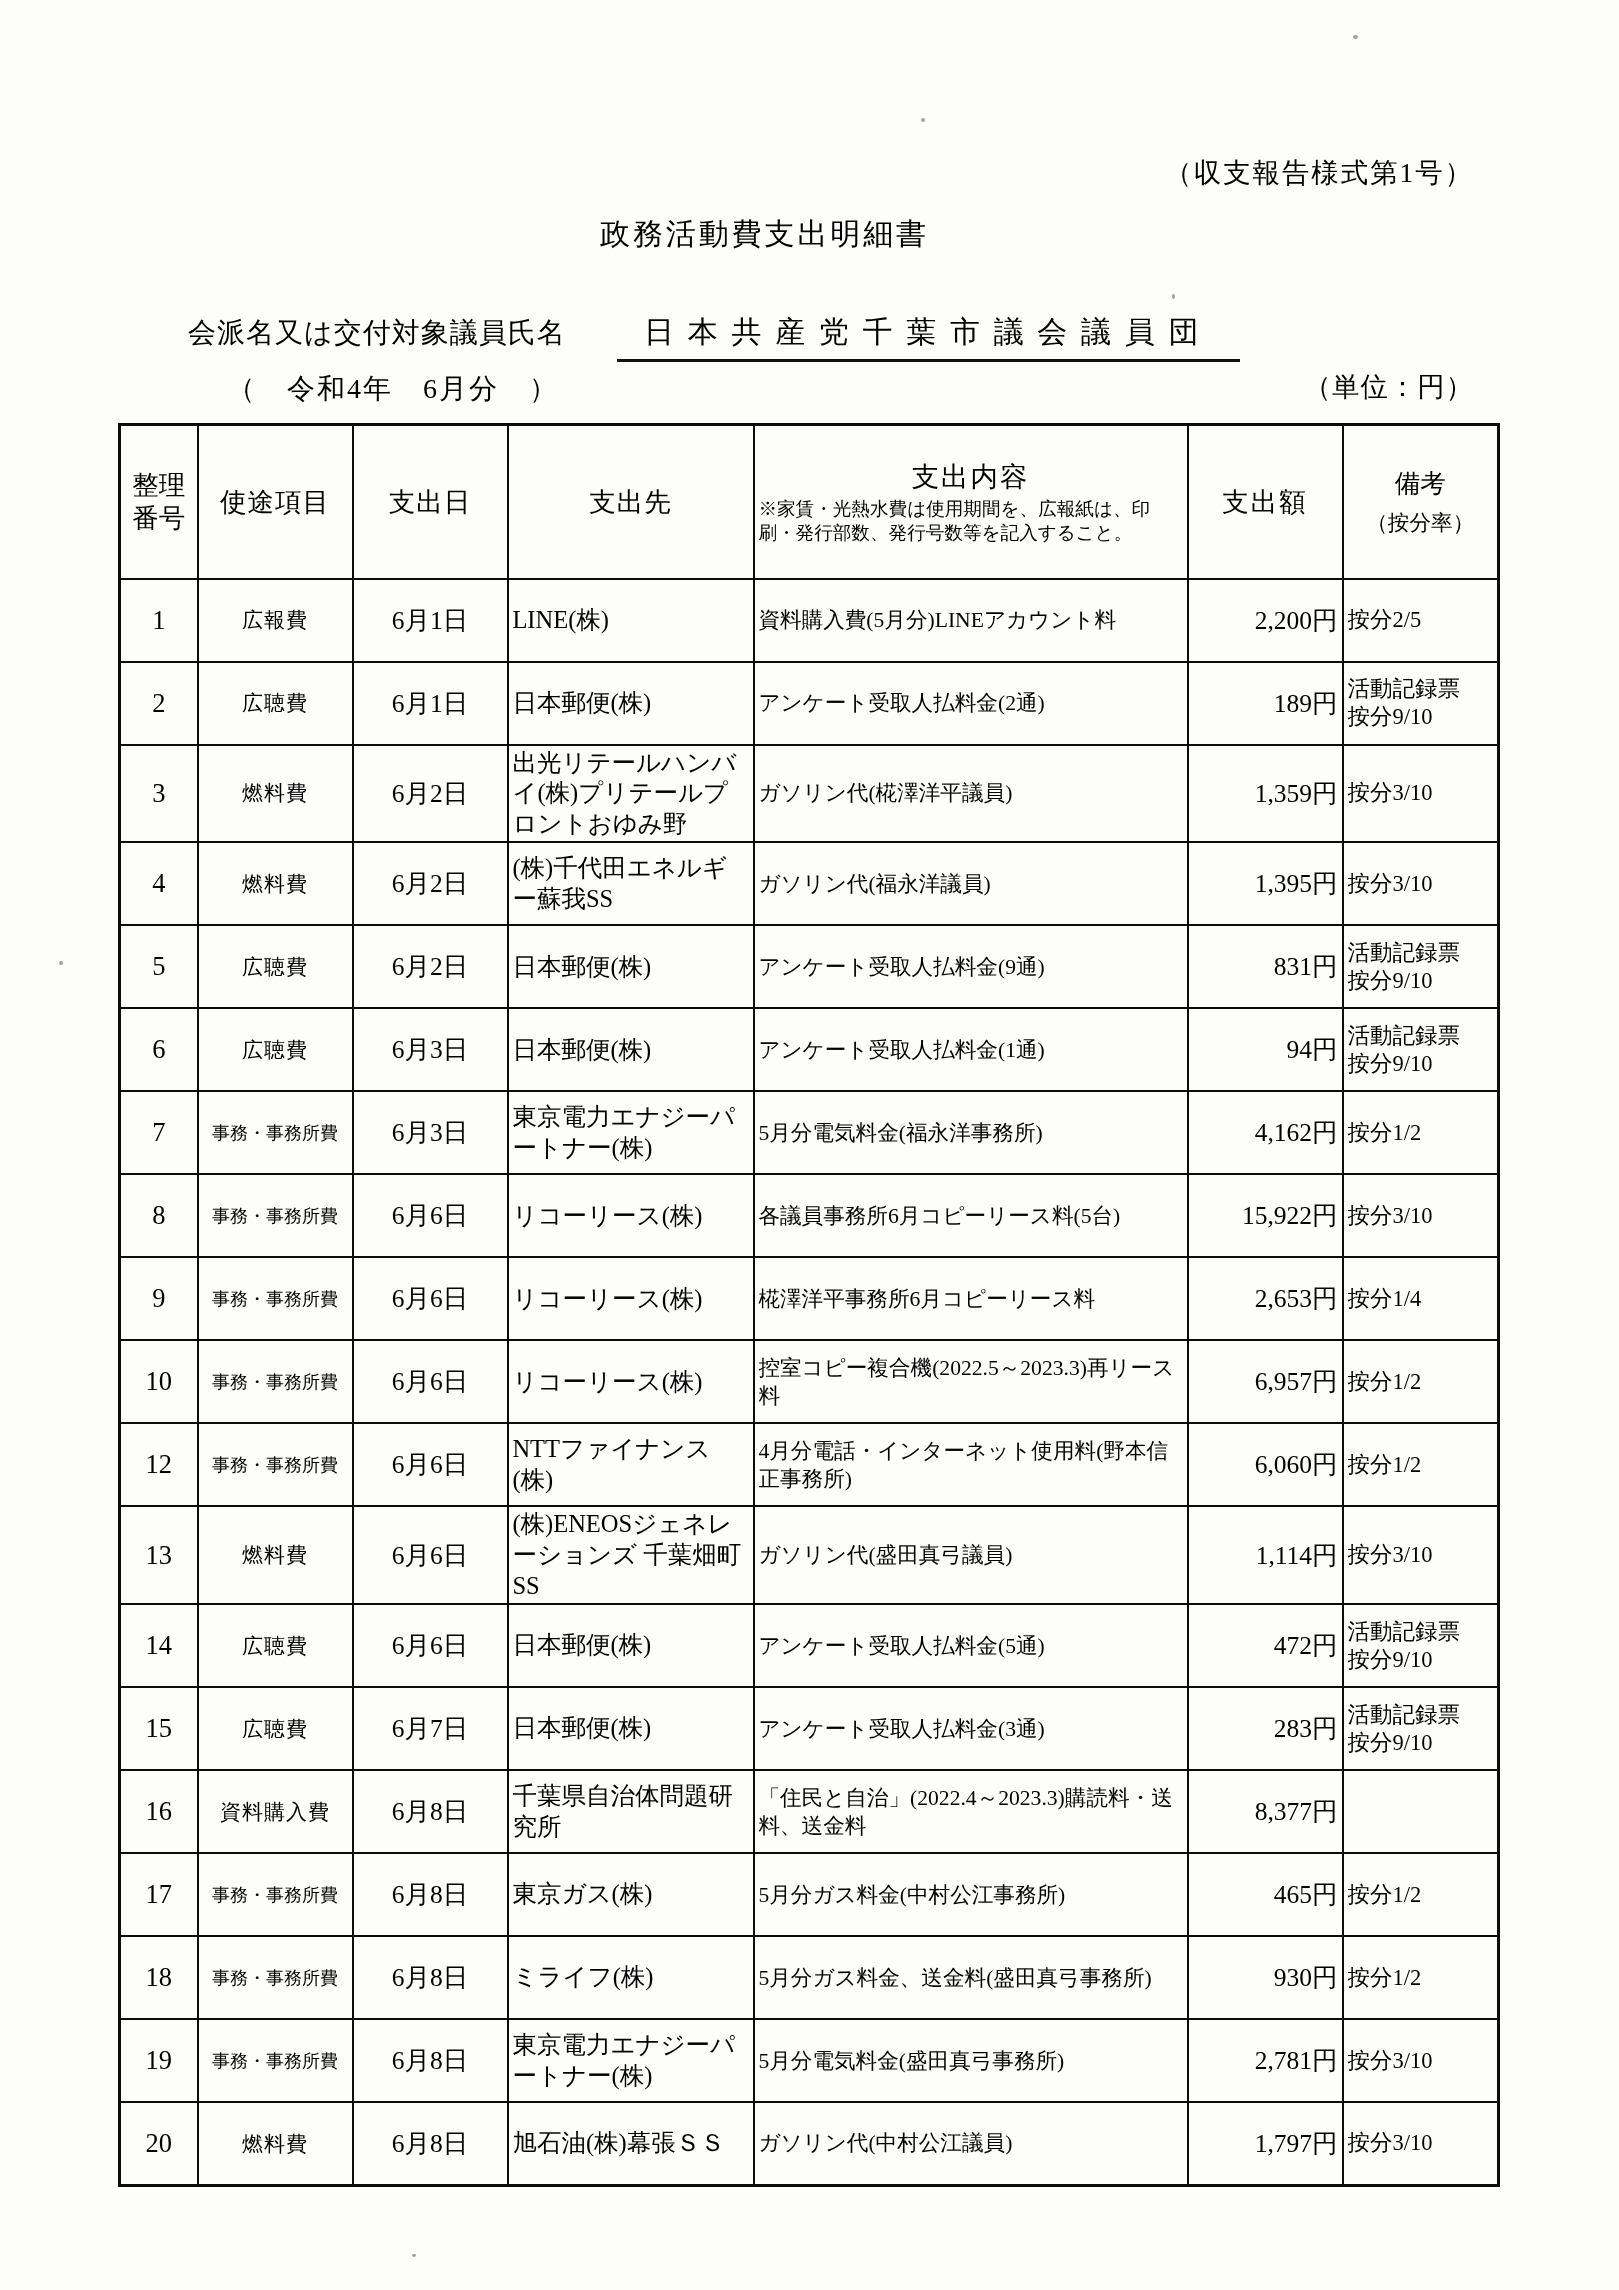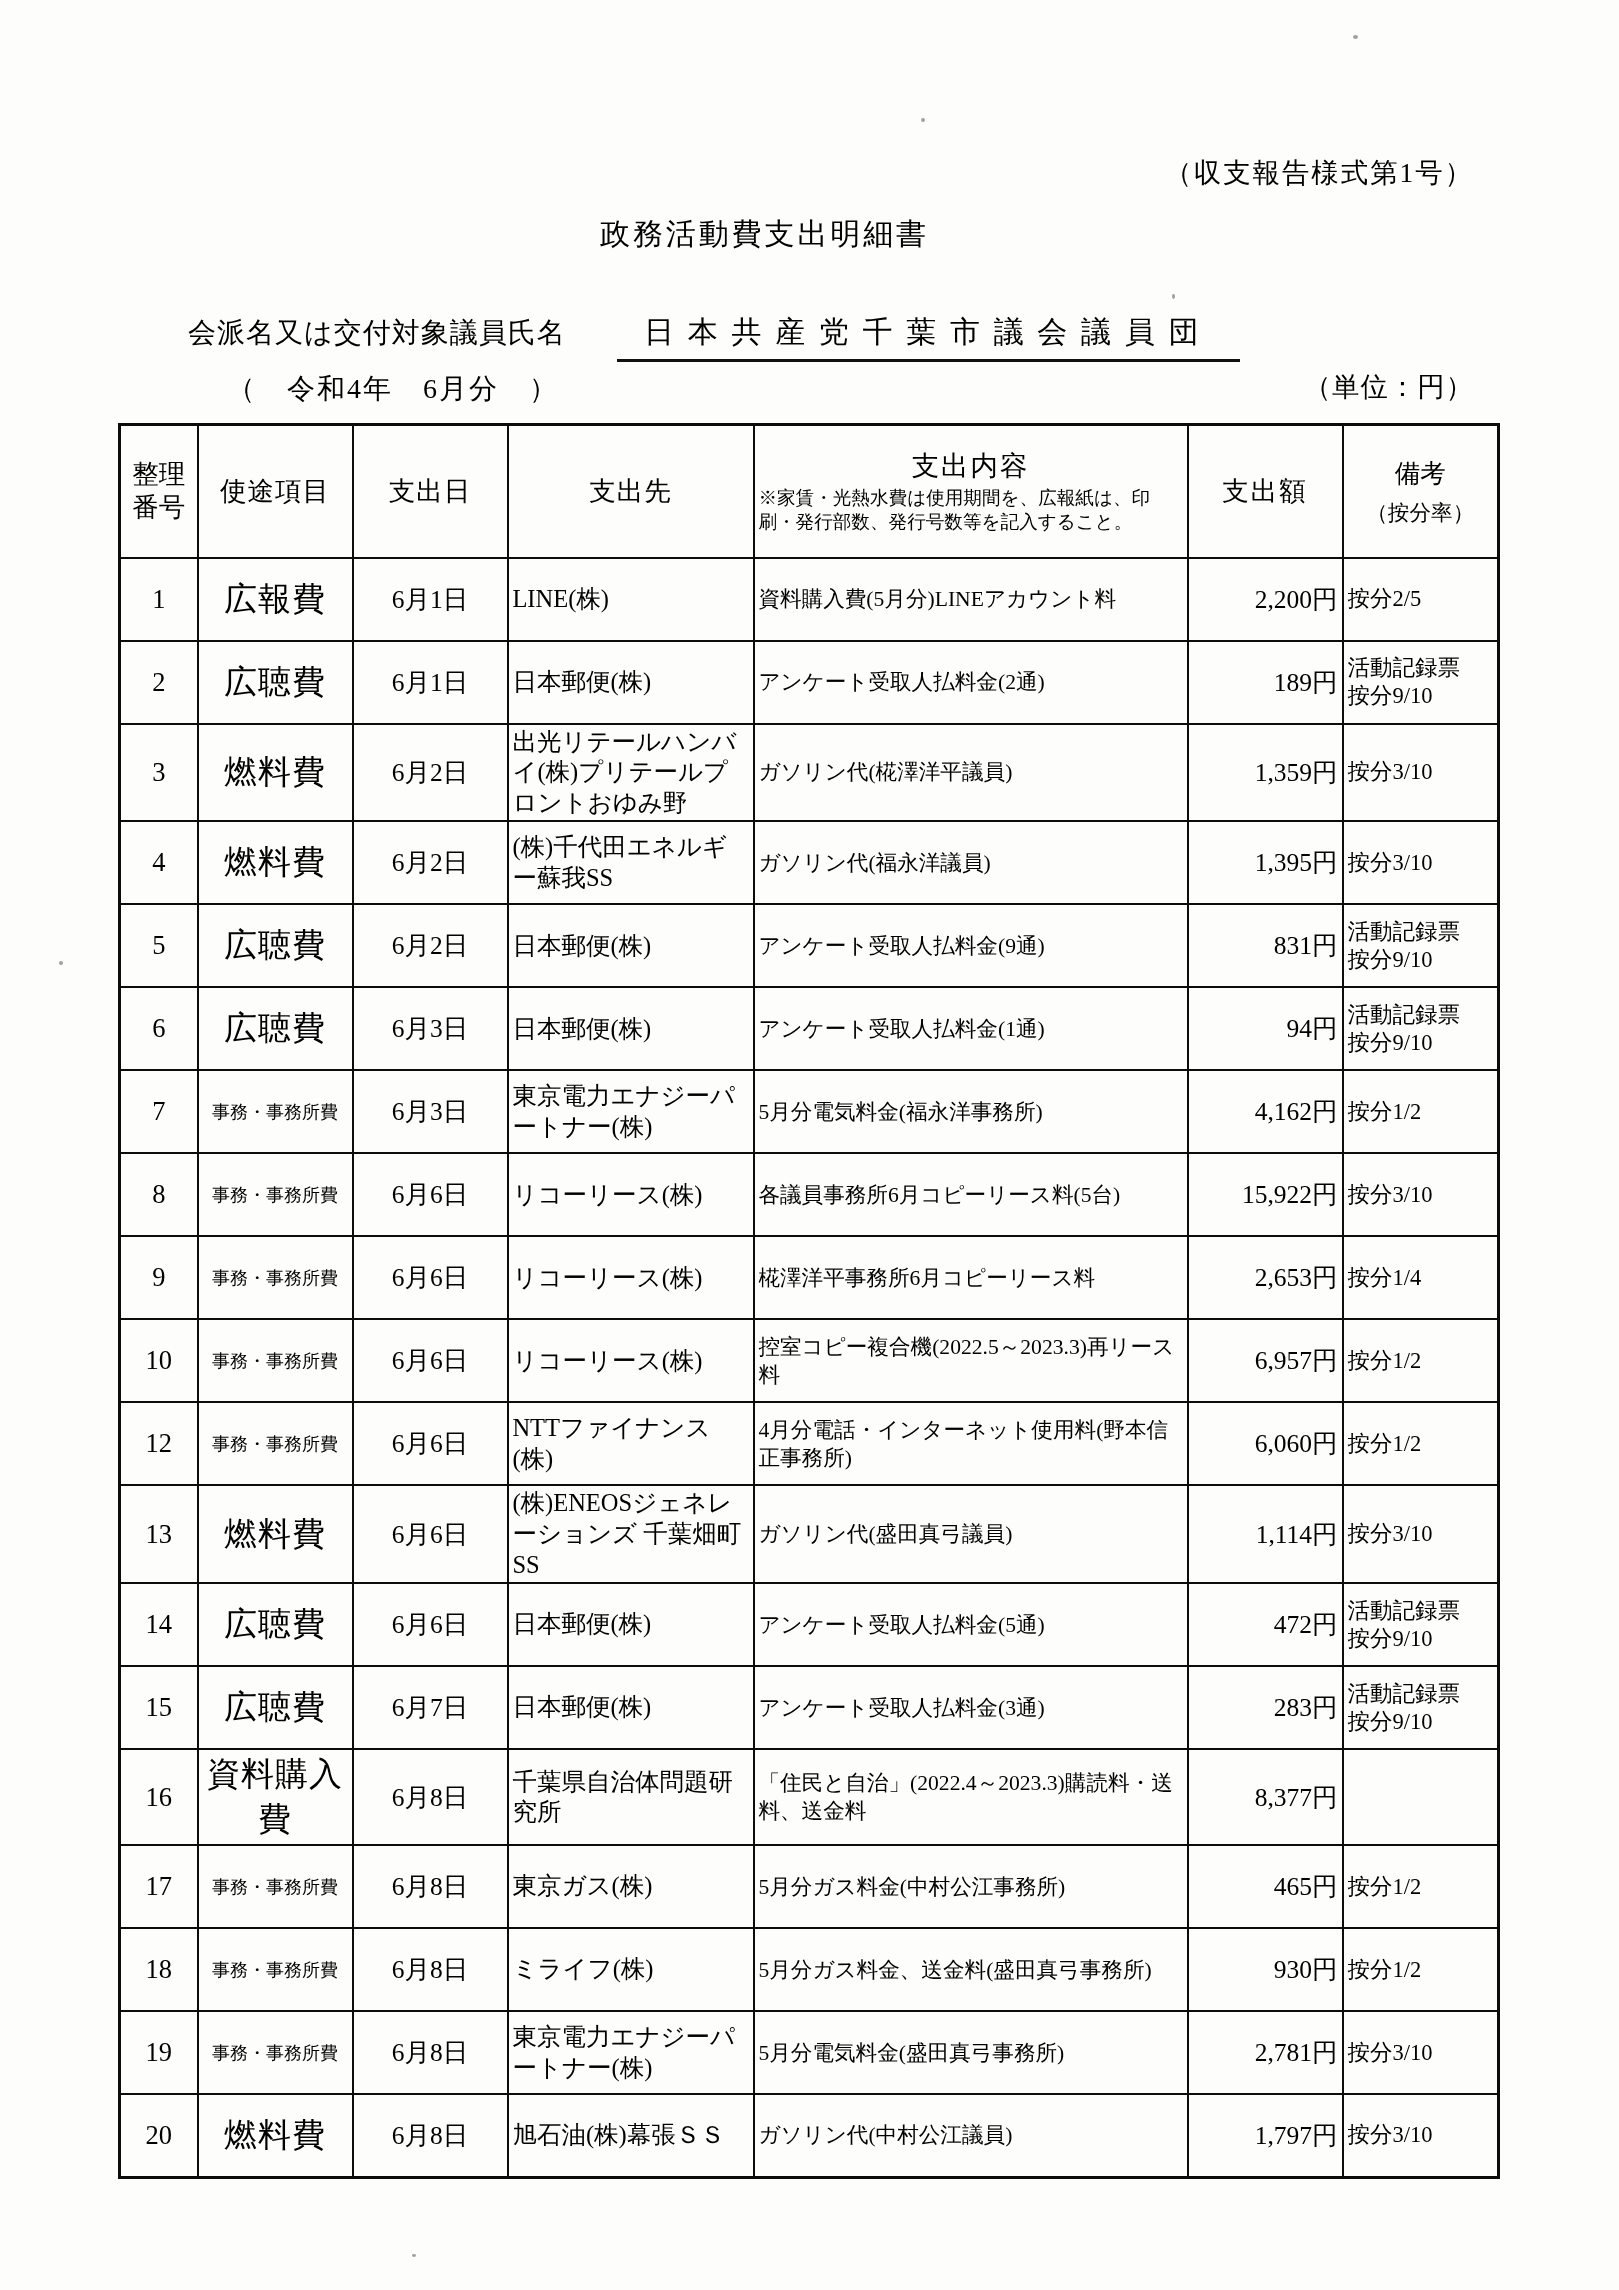--- a/index.html
+++ b/index.html
@@ -47,32 +47,32 @@
     table-layout:fixed;
     border:3.9px solid #0c0c0c;
   }
   .expense th, .expense td {
     border:2.9px solid #0c0c0c;
     vertical-align:middle;
     word-break:break-all;
     overflow:hidden;
     padding:2px 3.9px;
   }
-  .expense thead tr { height:133px; }
+  .expense thead tr { height:154px; }
   .expense tbody tr { height:83px; }
   .expense th { font-weight:normal; }
   .h-no   { font-size:26.5px; line-height:1.25; padding:0 2px; }
   .h-cat, .h-date, .h-payee { font-size:26.5px; letter-spacing:1px; }
   .h-amount { font-size:26.5px; letter-spacing:2px; }
   .detail-title { font-size:27.4px; text-align:center; letter-spacing:2px; margin-bottom:2px; }
   .detail-note  { font-size:18.6px; text-align:left; line-height:1.3; }
   .h-remarks-main { font-size:25.5px; text-align:center; }
   .h-remarks-sub  { font-size:21.6px; text-align:center; margin-top:7px; }
   .c-no      { text-align:center; font-size:26.5px; }
-  .c-category{ text-align:center; font-size:33px; letter-spacing:1px; }
+  .c-category{ text-align:center; font-size:21px; letter-spacing:1px; }
   .c-category.small-cat { font-size:18px; letter-spacing:0;border-radius:7px; }
   .c-date    { text-align:center; font-size:25.5px; }
   .c-payee   { text-align:left; font-size:24.5px; line-height:1.25; padding:2px 7.8px; }
   .c-detail  { text-align:left; font-size:21.6px; line-height:1.3; padding:2px 9.8px; }
   .c-amount  { text-align:right; font-size:25.5px; padding-right:9.8px; }
   .c-remarks { text-align:left; font-size:22.5px; line-height:1.25; padding:2px 2px 2px 7.8px; white-space:pre-line; }
   .speck { position:absolute; background:#555; border-radius:50%; opacity:.55; }
 </style>
 </head>
 <body>

